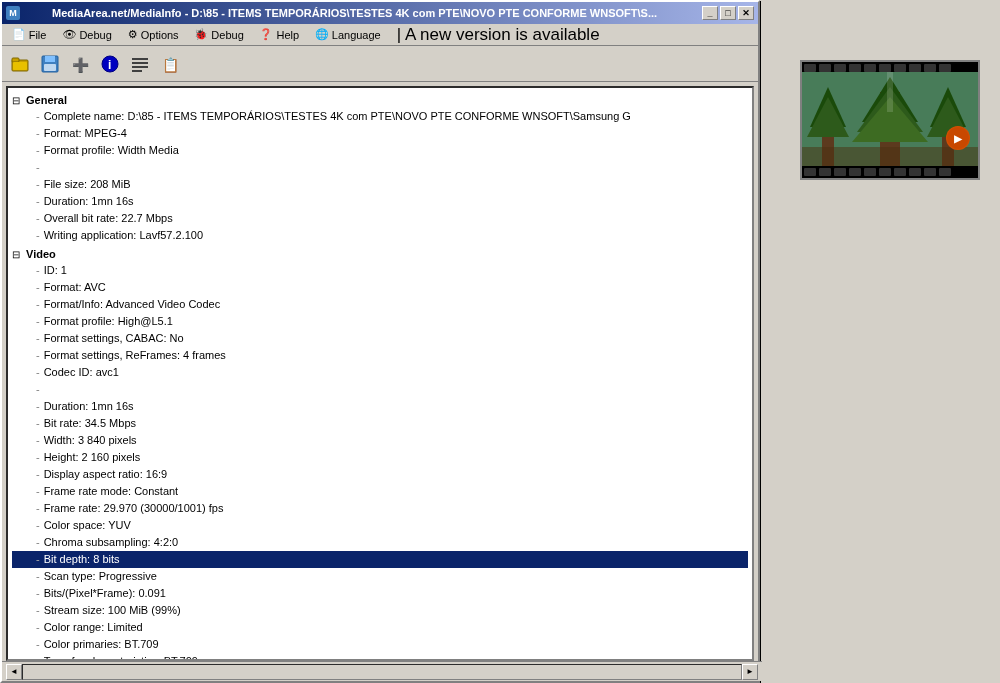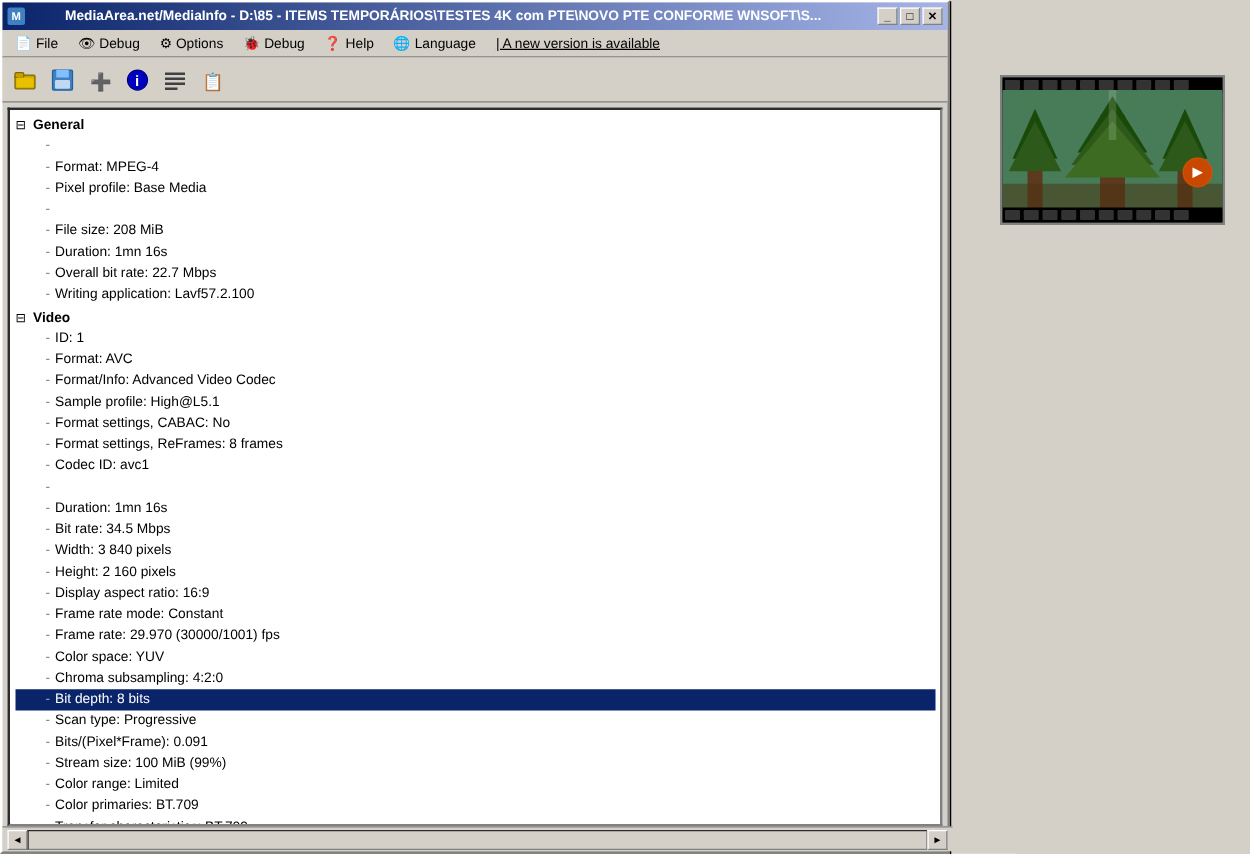--- a/index.html
+++ b/index.html
@@ -99,23 +99,22 @@
       display: flex;
       align-items: center;
       gap: 3px;
       font-size: 11px;
       cursor: pointer;
       height: 20px;
     }
 
     .new-version-badge {
       color: #000;
-      font-size: 11px;
+      font-size: 17px;
       padding: 2px 8px;
-      text-decoration: underline;
     }
 
     
     .toolbar {
       background: #d4d0c8;
       height: 36px;
       display: flex;
       align-items: center;
       padding: 2px 4px;
       border-bottom: 1px solid #808080;
@@ -436,28 +435,29 @@
       <div class="info-tree">
 
         <div class="section-header">
           <span class="expand-icon">⊟</span>
           <span class="section-title">General</span>
         </div>
 
         <div id="general-props">
             <div class="property-row">
               <span class="property-dash">-</span>
+              <span>Complete name: D:\85 - ITEMS TEMPORÁRIOS\TESTES 4K com PTE\NOVO PTE CONFORME WNSOFT\Samsung G</span>
             </div>
             <div class="property-row">
               <span class="property-dash">-</span>
               <span>Format: MPEG-4</span>
             </div>
             <div class="property-row">
               <span class="property-dash">-</span>
-              <span>Pixel profile: Base Media</span>
+              <span>Format profile: Width Media</span>
             </div>
             <div class="property-row">
               <span class="property-dash">-</span>
             </div>
             <div class="property-row">
               <span class="property-dash">-</span>
               <span>File size: 208 MiB</span>
             </div>
             <div class="property-row">
               <span class="property-dash">-</span>
@@ -486,29 +486,29 @@
             <div class="property-row">
               <span class="property-dash" style="">-</span>
               <span>Format: AVC</span>
             </div>
             <div class="property-row">
               <span class="property-dash" style="">-</span>
               <span>Format/Info: Advanced Video Codec</span>
             </div>
             <div class="property-row">
               <span class="property-dash" style="">-</span>
-              <span>Sample profile: High@L5.1</span>
+              <span>Format profile: High@L5.1</span>
             </div>
             <div class="property-row">
               <span class="property-dash" style="">-</span>
               <span>Format settings, CABAC: No</span>
             </div>
             <div class="property-row">
               <span class="property-dash" style="">-</span>
-              <span>Format settings, ReFrames: 8 frames</span>
+              <span>Format settings, ReFrames: 4 frames</span>
             </div>
             <div class="property-row">
               <span class="property-dash" style="">-</span>
               <span>Codec ID: avc1</span>
             </div>
             <div class="property-row">
               <span class="property-dash" style="">-</span>
             </div>
             <div class="property-row">
               <span class="property-dash" style="">-</span>

